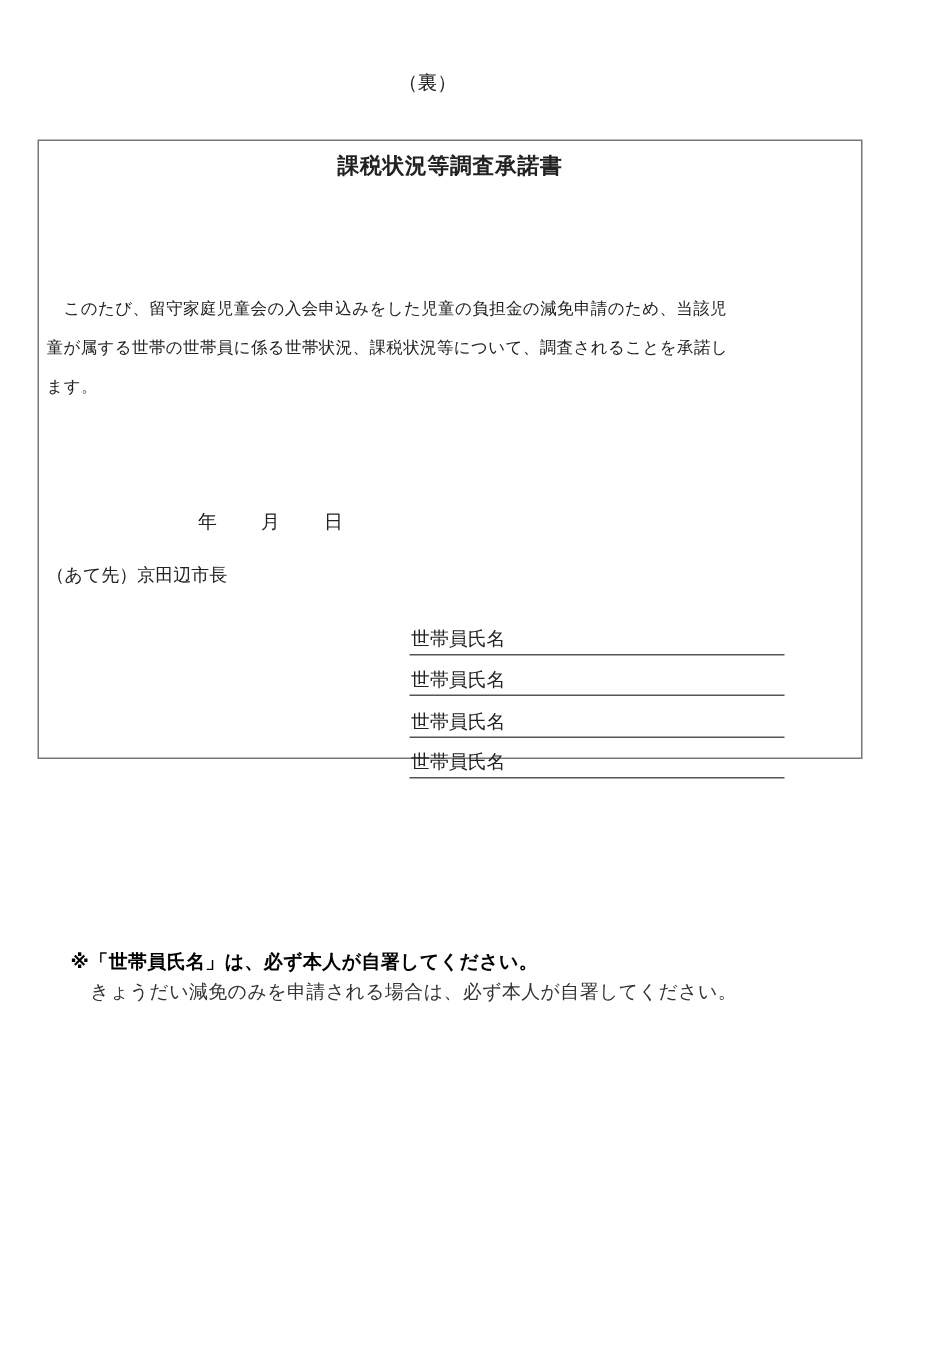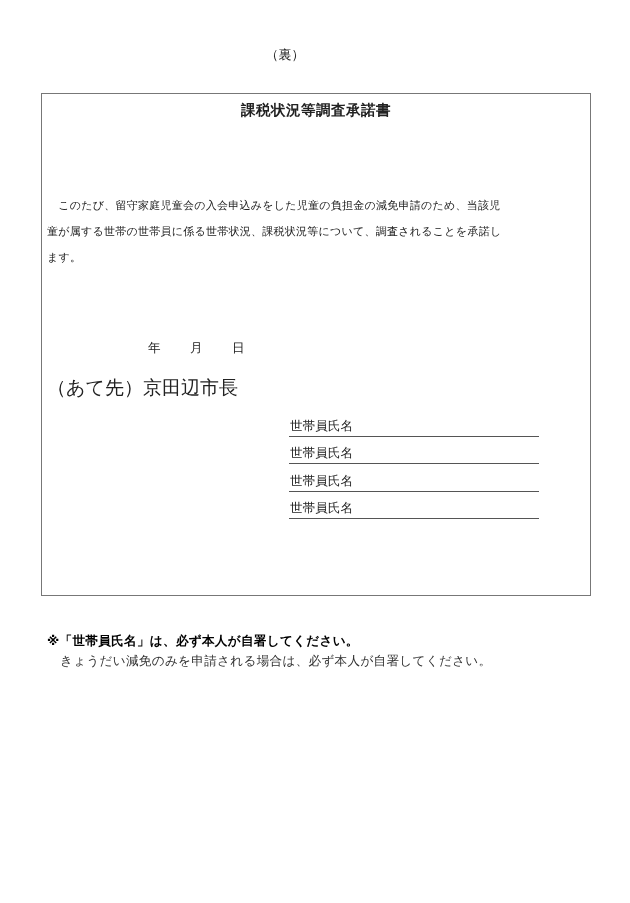--- a/index.html
+++ b/index.html
@@ -22,24 +22,23 @@
       width: 570px;
       text-align: center;
       font-size: 13px;
       letter-spacing: 0px;
     }
     .form-box {
       position: absolute;
       left: 25px;
       top: 93px;
       width: 550px;
-      height: 503px;
+      height: 413px;
       border: 1.5px solid #777777;
       box-sizing: border-box;
-      margin-left: 16px;
     }
     .form-title {
       position: absolute;
       top: 7px;
       left: 0;
       width: 100%;
       text-align: center;
       font-size: 14.5px;
       font-weight: bold;
       letter-spacing: 0.5px;
@@ -64,21 +63,21 @@
       font-size: 12.6px;
     }
     .date-line span {
       position: absolute;
       white-space: nowrap;
     }
     .addressee {
       position: absolute;
       top: 281px;
       left: 5px;
-      font-size: 19px;
+      font-size: 12px;
       white-space: nowrap;
     }
     .sign-lines {
       position: absolute;
       left: 247px;
       top: 315px;
       width: 250px;
       text-align: right;
     }
     .sign-line {

